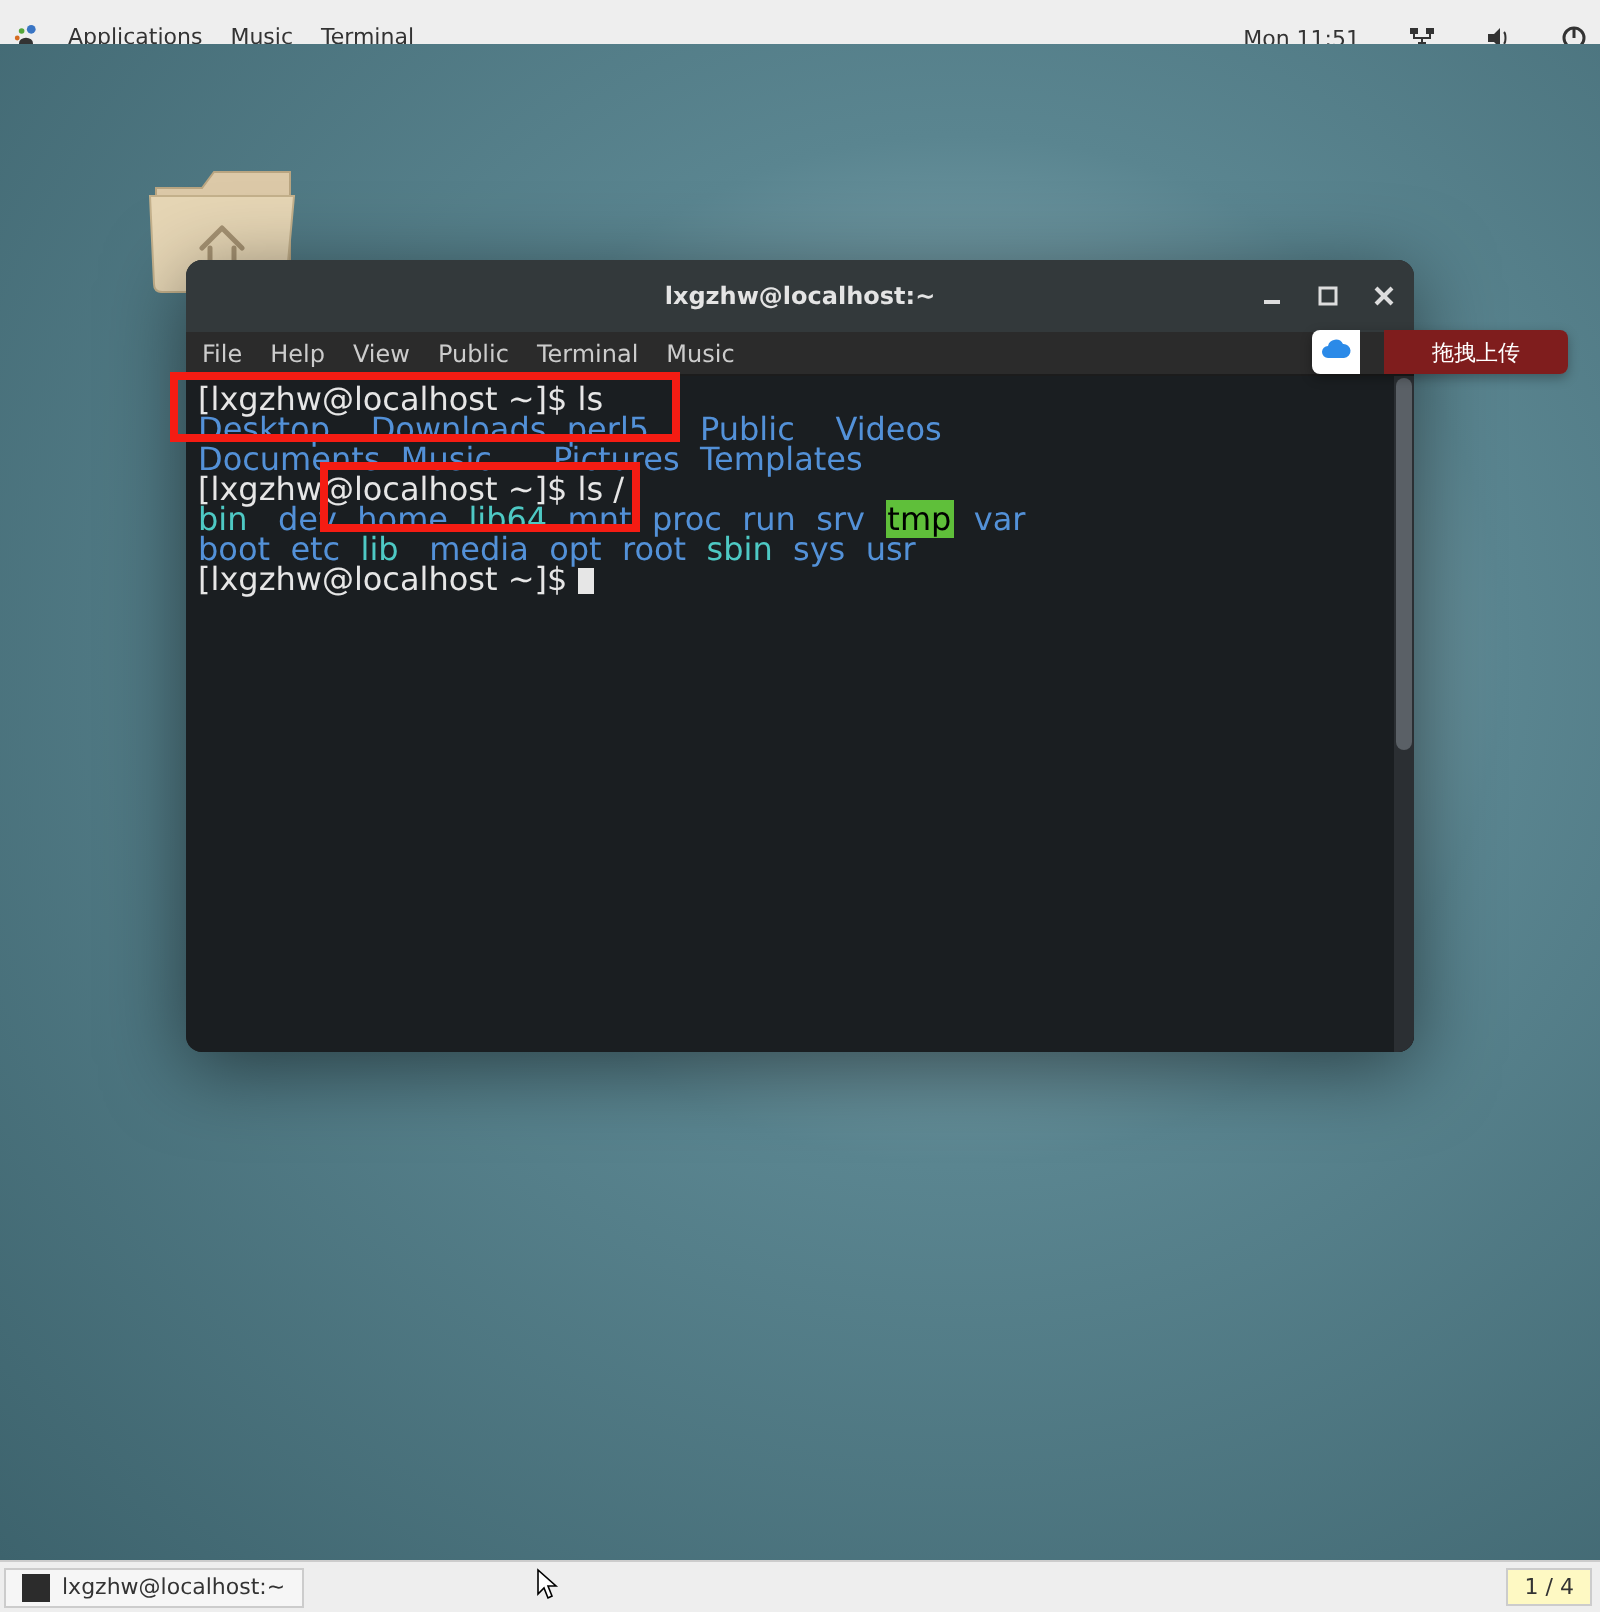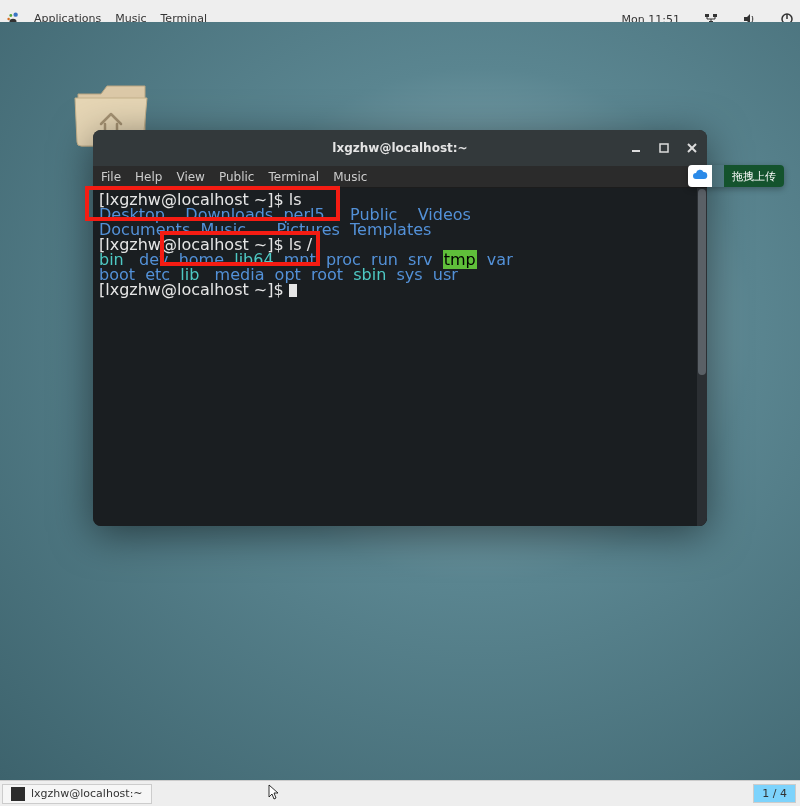--- a/index.html
+++ b/index.html
@@ -8,21 +8,21 @@
 .topbar { position:absolute; top:0; left:0; right:0; height:38px; background:#eeeeee; border-bottom:1px solid #ccc; display:flex; align-items:center; font-size:11px; color:#333; padding:13px 6px; }
 .topbar-left { display:flex; gap:14px; align-items:center; }
 .topbar-right { margin-left:auto; display:flex; gap:24px; align-items:flex-end; }
 .gnome-logo { width:14px; height:14px; display:inline-block; }
 .menu-item { cursor:pointer; }
 .tray-icon { width:14px; height:14px; display:inline-flex; align-items:center; justify-content:center; }
 .bottombar { position:absolute; bottom:0; left:0; right:0; height:26px; background:#eeeeee; border-top:1px solid #ccc; display:flex; align-items:center; font-size:11px; color:#333; }
 .task-item { display:flex; align-items:center; gap:6px; padding:2px 8px; border:1px solid #ccc; background:#f6f6f6; margin:2px; font-size:11px; height:20px; }
 .task-icon { width:14px; height:14px; background:#2c2c2c; display:inline-block; }
 .cursor { position:absolute; left:264px; bottom:2px; width:16px; height:20px; pointer-events:none; }
-.ws-indicator { margin-left:auto; margin-right:4px; border:1px solid #ccc; padding:2px 8px; font-size:11px; background:#7dd3fc; }
+.ws-indicator { margin-left:auto; margin-right:4px; border:1px solid #ccc; padding:2px 8px; font-size:11px; background:#fef9c3; }
 
 .folder-icon { position:absolute; left:73px; top:58px; width:78px; height:70px; }
 
 .window { position:absolute; left:93px; top:130px; width:614px; height:396px; background:#2b2b2b; border-radius:8px; box-shadow:0 8px 40px rgba(0,0,0,0.5); display:flex; flex-direction:column; }
 .titlebar { height:36px; background:#33393b; border-radius:8px 8px 0 0; display:flex; align-items:center; justify-content:center; position:relative; color:#e4e4e4; font-size:12px; font-weight:bold; }
 .win-controls { position:absolute; right:8px; display:flex; gap:14px; }
 .win-btn { width:14px; height:14px; display:inline-flex; align-items:center; justify-content:center; color:#ddd; cursor:pointer; }
 .menubar { height:22px; background:#2b2b2b; display:flex; align-items:center; padding:0 8px; gap:14px; color:#ccc; font-size:12px; border-bottom:1px solid #1c1c1c; }
 .menubar span { cursor:pointer; }
 .term-body { flex:1; background:#1a1e21; color:#ddd; font-family:"DejaVu Sans Mono","Consolas",monospace; font-size:16px; line-height:15px; padding:4px 6px; position:relative; white-space:pre; border-radius:0 0 8px 8px; }
@@ -31,21 +31,21 @@
 .p-white { color:#e6e6e6; }
 .p-blue { color:#5391d8; }
 .p-cyan { color:#4ec9c4; }
 .p-tmp { background:#5fbf3a; color:#000; padding:0 1px; }
 .cursor-block { display:inline-block; width:8px; height:13px; background:#e6e6e6; vertical-align:-2px; }
 
 .annot-red { position:absolute; border:4px solid #f51c13; background:transparent; pointer-events:none; }
 
 .upload-widget { position:absolute; right:16px; top:165px; display:flex; height:22px; border-radius:4px; overflow:hidden; box-shadow:0 2px 6px rgba(0,0,0,0.3); font-size:11px; }
 .upload-icon { background:#fff; width:24px; display:flex; align-items:center; justify-content:center; color:#2b8ae8; font-weight:bold;}
-.upload-text { background:#14532d; color:#fff; display:flex; align-items:center; padding:0 8px;margin-left:12px; }
+.upload-text { background:#7f1d1d; color:#fff; display:flex; align-items:center; padding:0 24px;margin-left:12px; }
 </style>
 </head>
 <body>
 
 <div class="topbar">
   <div class="topbar-left">
     <span class="gnome-logo">
       <svg viewBox="0 0 16 16">
           <circle cx="11" cy="3" r="2.5" fill="#3a75c4"></circle>
           <circle cx="5.5" cy="4" r="1.6" fill="#55a63a"></circle>

